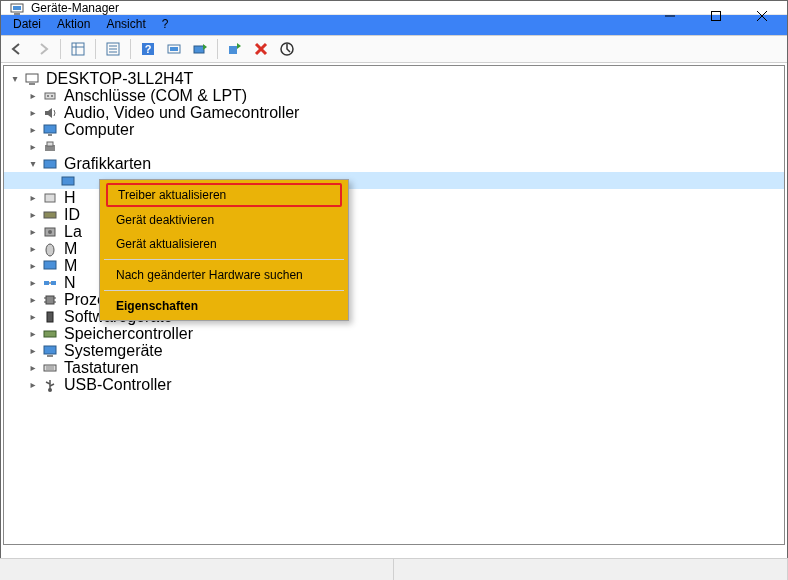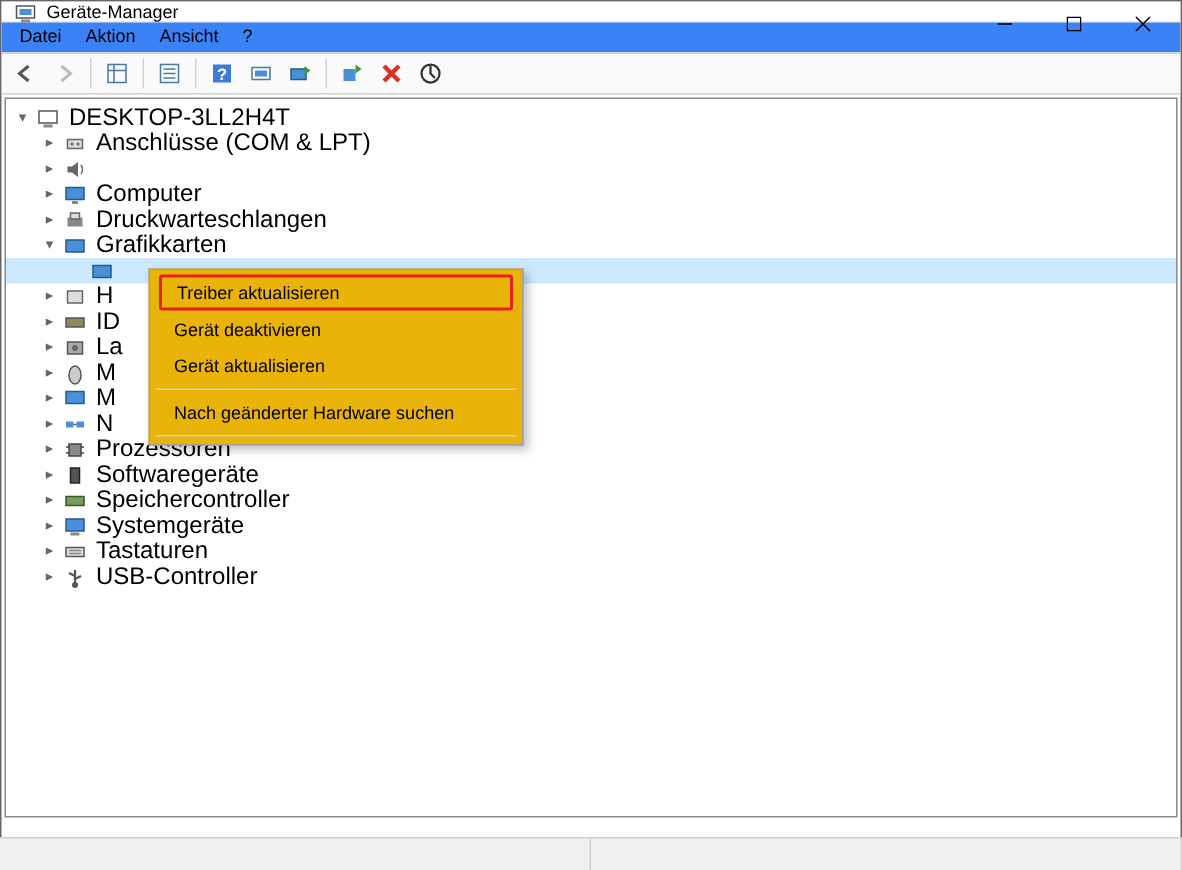--- a/index.html
+++ b/index.html
@@ -168,20 +168,21 @@
     </div>
 
     <div class="node indent1">
       <span class="chevron">▸</span>
       <span class="node-icon">
           <svg width="16" height="16">
             <path d="M3 6 L6 6 L10 3 L10 13 L6 10 L3 10 Z" fill="#666"></path>
             <path d="M12 5 Q14 8 12 11" fill="none" stroke="#666"></path>
           </svg>
         </span>
+      <span class="node-label">Audio, Video und Gamecontroller</span>
     </div>
 
     <div class="node indent1">
       <span class="chevron">▸</span>
       <span class="node-icon">
           <svg width="16" height="16">
             <rect x="2" y="3" width="12" height="8" fill="#4a90d9" stroke="#2a5a8a"></rect>
             <rect x="6" y="12" width="4" height="2" fill="#888"></rect>
           </svg>
         </span>
@@ -189,21 +190,20 @@
     </div>
 
     <div class="node indent1">
       <span class="chevron">▸</span>
       <span class="node-icon">
           <svg width="16" height="16">
             <rect x="3" y="6" width="10" height="6" fill="#888"></rect>
             <rect x="5" y="3" width="6" height="4" fill="#ddd" stroke="#666"></rect>
           </svg>
         </span>
-      <span class="node-label">Druckwarteschlangen</span>
     </div>
 
     <div class="node indent1">
       <span class="chevron">▾</span>
       <span class="node-icon">
           <svg width="16" height="16">
             <rect x="2" y="4" width="12" height="8" fill="#4a90d9" stroke="#2a5a8a"></rect>
           </svg>
         </span>
       <span class="node-label">Grafikkarten</span>
@@ -353,19 +353,20 @@
     </div>
   </div>
 
   <div class="context-menu" style="left:95px; top:113px;">
     <div class="ctx-item ctx-highlight">Treiber aktualisieren</div>
     <div class="ctx-item">Gerät deaktivieren</div>
     <div class="ctx-item">Gerät aktualisieren</div>
     <div class="ctx-sep"></div>
     <div class="ctx-item">Nach geänderter Hardware suchen</div>
     <div class="ctx-sep"></div>
+    <div class="ctx-item bold">Eigenschaften</div>
   </div>
 </div>
 
 <div class="statusbar">
   <div class="status-cell"></div>
   <div class="status-cell"></div>
 </div>
 
 </body></html>

